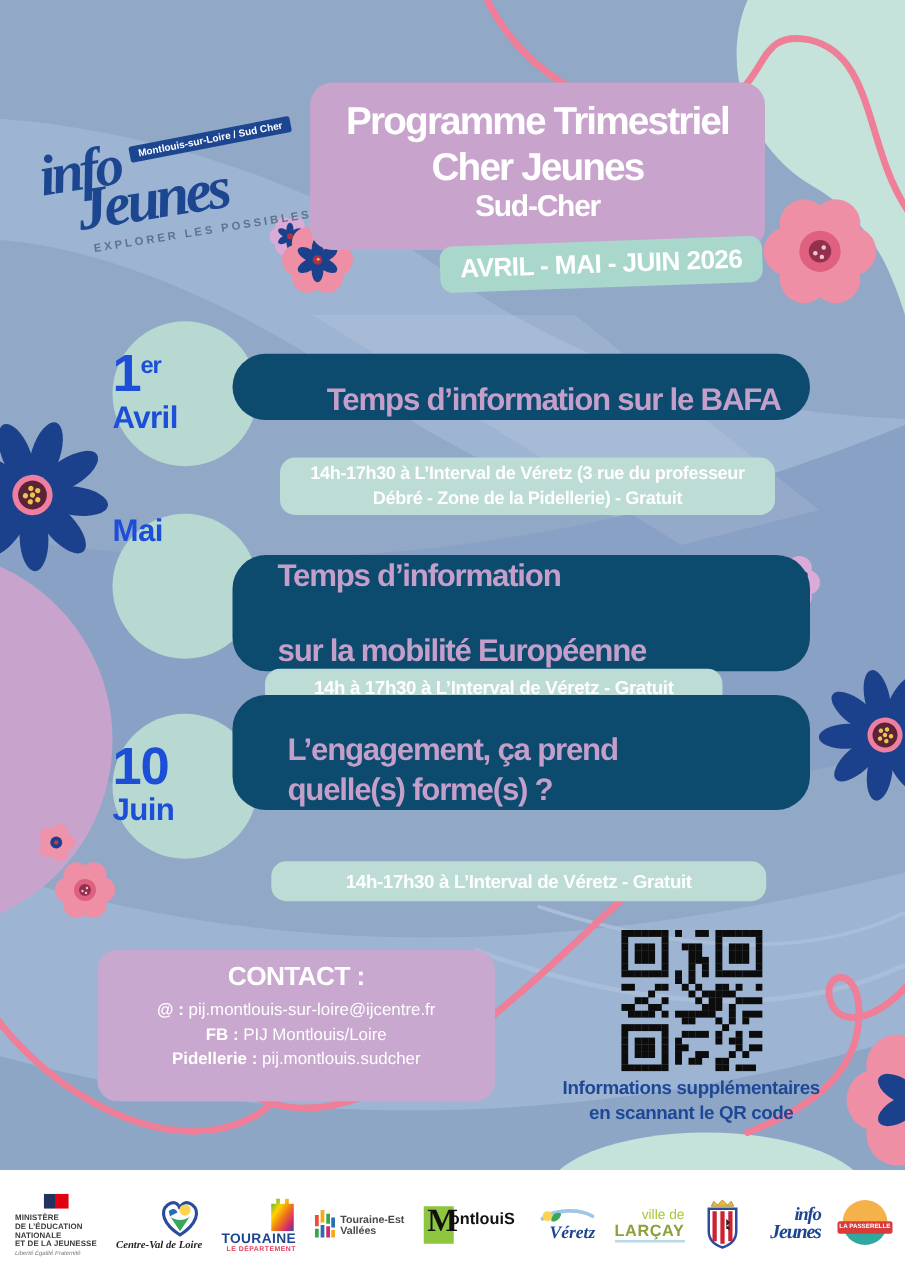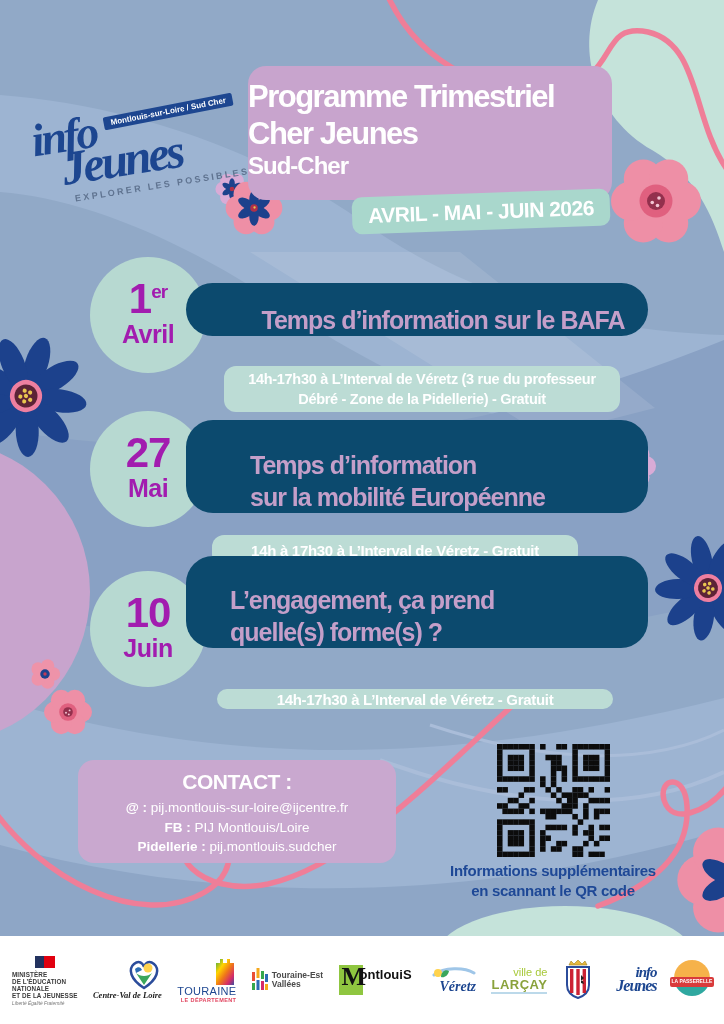--- a/index.html
+++ b/index.html
@@ -12,63 +12,63 @@
   .ij-info{font-family:"Liberation Serif",serif;font-style:italic;font-weight:bold;
            font-size:46px;letter-spacing:-3px;line-height:0.9;}
   .ij-jeunes{font-family:"Liberation Serif",serif;font-style:italic;font-weight:bold;
            font-size:48px;letter-spacing:-3px;line-height:0.9;margin:-10px 0 0 26px;}
   .ij-banner{position:absolute;left:74px;top:6px;background:#1d4690;color:#fff;font-size:8px;
            font-weight:bold;padding:2px 7px;border-radius:2px;white-space:nowrap;transform:rotate(-2deg);}
   .ij-tagline{font-size:9px;letter-spacing:2.4px;color:#5f7390;margin:4px 0 0 34px;white-space:nowrap;font-weight:bold;}
 
   
   .title-card{position:absolute;left:248px;top:66px;width:364px;height:134px;background:#c8a4cd;
-              border-radius:18px;color:#fff;text-align:left;}
+              border-radius:18px;color:#fff;text-align:center;}
   .title-l1,.title-l2{font-size:31px;font-weight:bold;letter-spacing:-1.5px;line-height:1.18;}
   .title-l1{padding-top:13px;}
   .title-l3{font-size:24px;font-weight:bold;letter-spacing:-1px;}
   .period-badge{position:absolute;left:352px;top:193px;width:258px;height:37px;background:#a9d7cc;
               border-radius:10px;transform:rotate(-2deg);color:#fff;font-weight:bold;font-size:21px;
               letter-spacing:-0.5px;display:flex;align-items:center;justify-content:center;}
 
   
   .ev-circle{position:absolute;left:90px;width:116px;height:116px;border-radius:50%;
-             background:#b7d9d1;color:#a21caf;text-align:center;}
+             background:#b7d9d1;color:#1d4ed8;text-align:left;}
   .ev-day{font-size:42px;font-weight:bold;line-height:1;padding-top:21px;letter-spacing:-1px;}
   .ev-day sup{font-size:19px;}
   .ev-month{font-size:25px;font-weight:bold;letter-spacing:-0.5px;}
   .ev-pill{position:absolute;left:186px;width:462px;background:#0c4a6e;border-radius:27px;
            color:#c49fc9;font-weight:bold;box-sizing:border-box;display:flex;flex-direction:column;justify-content:flex-end;}
   .ev-pill .t{font-size:25px;letter-spacing:-1px;line-height:1.26;}
   .ev-sub{position:absolute;background:#bcdcd5;border-radius:12px;color:#fff;font-weight:bold;
           display:flex;flex-direction:column;align-items:center;justify-content:center;text-align:center;
           letter-spacing:-0.3px;margin-top:29px;}
 
   
-  .contact{position:absolute;left:78px;top:760px;width:318px;height:103px;background:#c9a8cf;
+  .contact{position:absolute;left:78px;top:760px;width:318px;height:121px;background:#c9a8cf;
            border-radius:16px;color:#fff;text-align:center;box-sizing:border-box;padding-top:10px;}
   .contact h2{margin:0 0 4px 0;font-size:21px;letter-spacing:-0.5px;}
   .contact .line{font-size:13.5px;line-height:1.45;font-weight:normal;}
   .contact .line b{font-weight:bold;}
 
   
   .qr{position:absolute;left:497px;top:744px;width:113px;height:113px;}
   .qr svg{display:block;}
   .qr-caption{position:absolute;left:433px;top:861px;width:240px;text-align:center;color:#1e4896;
               font-weight:bold;font-size:15px;line-height:1.3;letter-spacing:-0.3px;}
 
   
   .footer{position:absolute;left:0;bottom:0;width:724px;height:88px;background:#ffffff;
           display:flex;align-items:center;justify-content:space-between;box-sizing:border-box;
           padding:0 12px;gap:2px;}
   .flogo{display:flex;flex-direction:column;align-items:flex-end;justify-content:center;text-align:center;line-height:1.1;}
   .min-txt{font-size:6.3px;font-weight:bold;color:#3a3a3a;text-align:left;letter-spacing:0.1px;}
   .min-motto{font-size:4.8px;color:#777;font-style:italic;text-align:left;margin-top:1px;}
   .cvl-label{font-family:"Liberation Serif",serif;font-style:italic;font-weight:bold;font-size:8.5px;color:#222;}
-  .tou-label{font-size:11px;font-weight:normal;color:#1d4690;letter-spacing:0.3px;}
+  .tou-label{font-size:11px;font-weight:bold;color:#1d4690;letter-spacing:0.3px;}
   .tou-sub{font-size:5.5px;font-weight:bold;color:#e1425d;letter-spacing:0.4px;}
   .tev-wrap{display:flex;align-items:center;gap:4px;}
   .tev-txt{font-size:8.5px;font-weight:bold;color:#4a4a4a;text-align:left;}
   .mlo-wrap{position:relative;width:78px;height:34px;}
   .mlo-green{position:absolute;left:0;top:2px;width:24px;height:30px;background:#8fc640;}
   .mlo-m{position:absolute;left:3px;top:0px;font-size:26px;font-weight:bold;color:#111;
          font-family:"Liberation Serif",serif;}
   .mlo-rest{position:absolute;left:21px;top:5px;font-size:13px;font-weight:bold;color:#111;}
   .mlo-sub{position:absolute;left:22px;top:18px;font-size:12px;font-weight:bold;color:#3fa9dc;margin-top:44px;}
   .ver-label{font-family:"Liberation Serif",serif;font-style:italic;font-weight:bold;font-size:14px;color:#1d4690;}
@@ -233,38 +233,37 @@
   <div class="ev-circle" style="top:257px;">
     <div class="ev-day"><span>1</span><sup>er</sup></div>
     <div class="ev-month">Avril</div>
   </div>
   <div class="ev-pill" style="top:283px;height:53px;padding-left:52px;text-align:center;">
     <div class="t">Temps d’information sur le BAFA</div>
   </div>
   <div class="ev-sub" style="left:224px;top:337px;width:396px;height:46px;font-size:14.5px;line-height:1.4;padding:0 10px;box-sizing:border-box;">14h-17h30 à L’Interval de Véretz (3 rue du professeur Débré - Zone de la Pidellerie) - Gratuit</div>
 
   <div class="ev-circle" style="top:411px;">
-    <div class="ev-day">27</div>
     <div class="ev-month">Mai</div>
   </div>
-  <div class="ev-pill" style="top:420px;height:93px;padding-left:64px;">
+  <div class="ev-pill" style="top:444px;height:93px;padding-left:36px;gap:28px;">
     <div class="t">Temps d’information</div>
     <div class="t">sur la mobilité Européenne</div>
   </div>
   <div class="ev-sub" style="left:212px;top:506px;width:366px;height:31px;font-size:15px;">14h à 17h30 à L’Interval de Véretz - Gratuit</div>
 
   <div class="ev-circle" style="top:571px;">
     <div class="ev-day">10</div>
     <div class="ev-month">Juin</div>
   </div>
   <div class="ev-pill" style="top:556px;height:92px;padding-left:44px;">
     <div class="t">L’engagement, ça prend</div>
     <div class="t">quelle(s) forme(s) ?</div>
   </div>
-  <div class="ev-sub" style="left:217px;top:660px;width:396px;height:20px;font-size:15px;">14h-17h30 à L’Interval de Véretz - Gratuit</div>
+  <div class="ev-sub" style="left:217px;top:660px;width:396px;height:32px;font-size:15px;">14h-17h30 à L’Interval de Véretz - Gratuit</div>
 
   <div class="contact">
     <h2>CONTACT :</h2>
     <div class="line">
       <b>@ :</b> <span>pij.montlouis-sur-loire@ijcentre.fr</span>
     </div>
     <div class="line">
       <b>FB :</b> <span>PIJ Montlouis/Loire</span>
     </div>
     <div class="line">

